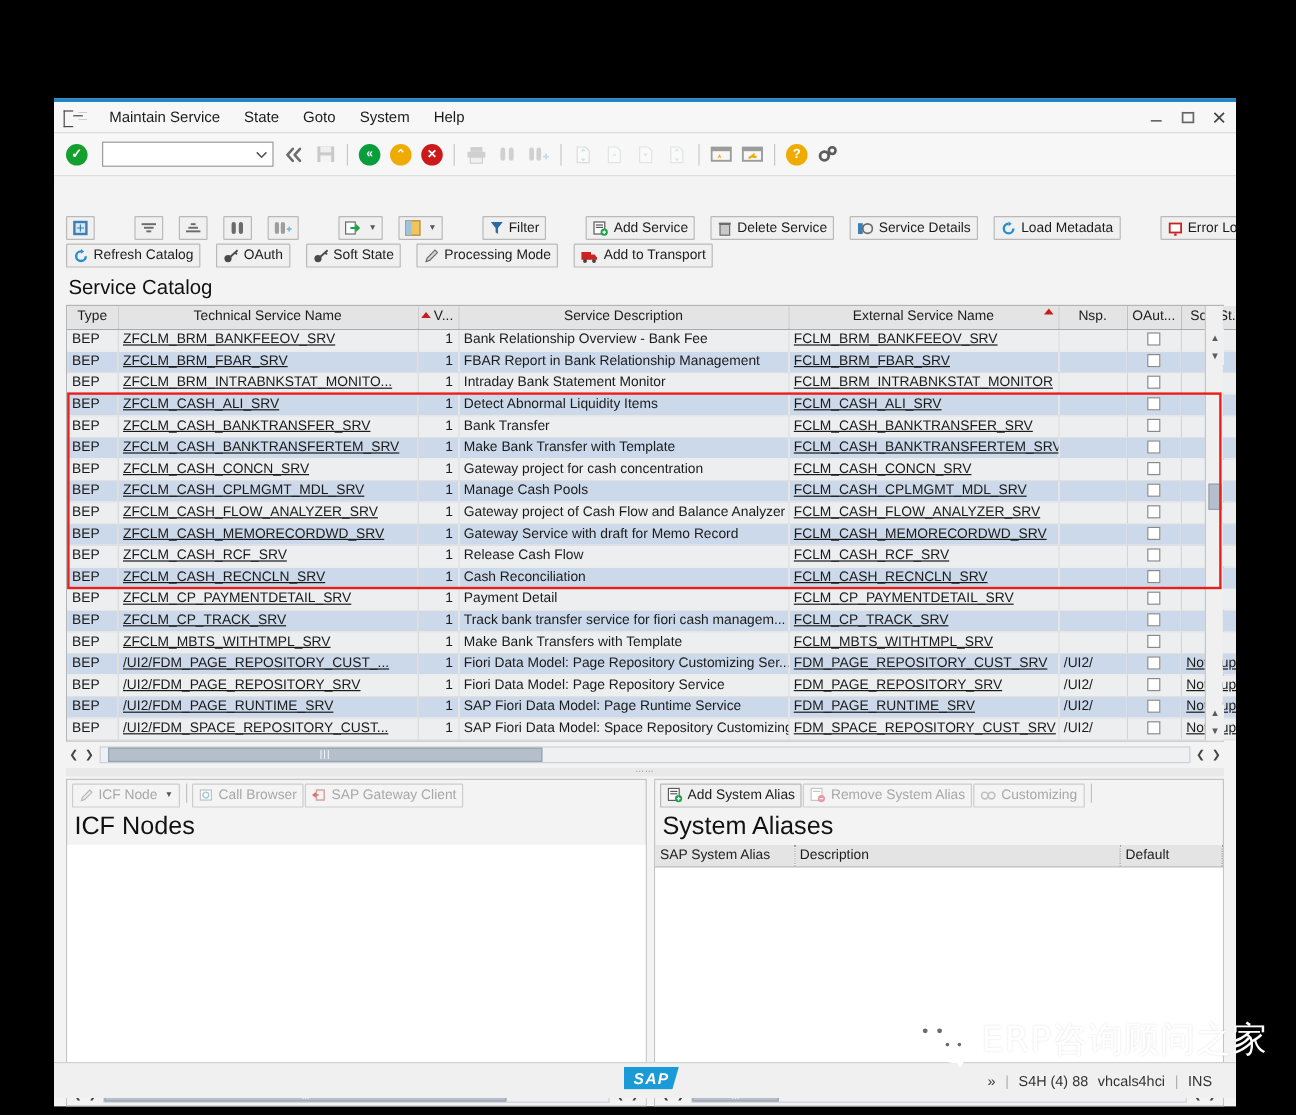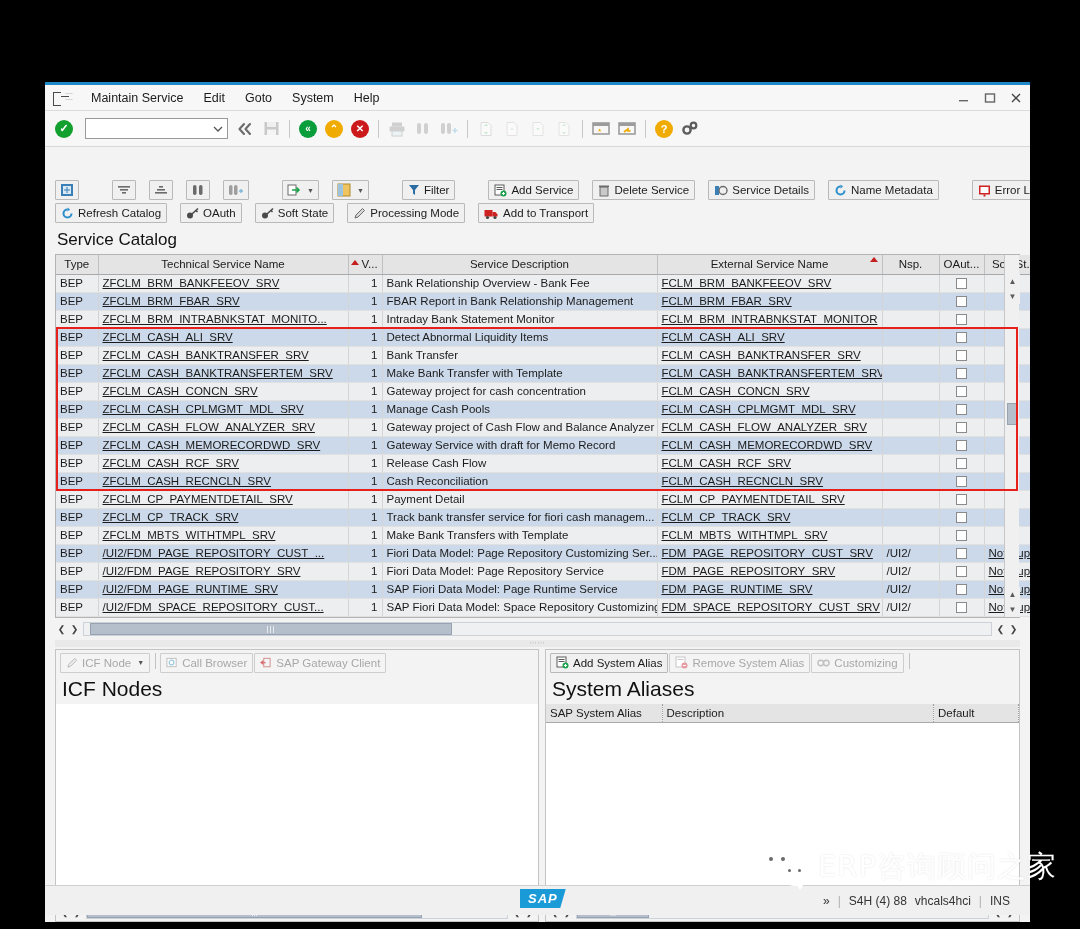--- a/index.html
+++ b/index.html
@@ -280,21 +280,21 @@
 <div id="root">
 
   <div class="sap-window">
 
     <div class="menubar">
       <span class="menu-exit-icon"></span>
       <div class="menu-item">
         <span>Maintain Service</span>
       </div>
       <div class="menu-item">
-        <span>Edit</span>
+        <span>State</span>
       </div>
       <div class="menu-item">
         <span>Goto</span>
       </div>
       <div class="menu-item">
         <span>System</span>
       </div>
       <div class="menu-item">
         <span>Help</span>
       </div>
@@ -506,21 +506,21 @@
               <rect x="1" y="2" width="4" height="9" fill="#3a7fb5"></rect>
               <circle cx="9" cy="6.5" r="4" fill="none" stroke="#6b6b6b" stroke-width="1.4"></circle>
             </svg>
           <span>Service Details</span>
         </div>
         <div class="tb-btn">
           <svg width="13" height="13" viewBox="0 0 13 13">
               <path d="M10.5 6.5 A4 4 0 1 1 6.5 2.5" stroke="#2b8fcc" stroke-width="2" fill="none"></path>
               <path d="M6.5 0.5 l2.6 2 -2.6 2 z" fill="#2b8fcc"></path>
             </svg>
-          <span>Name Metadata</span>
+          <span>Load Metadata</span>
         </div>
         <div class="tb-sep"></div>
         <div class="tb-btn">
           <svg width="13" height="13" viewBox="0 0 13 13">
               <rect x="1" y="1.5" width="11" height="9" fill="#cc2222"></rect>
               <rect x="2.5" y="3" width="8" height="6" fill="#fff"></rect>
               <rect x="5.5" y="10.5" width="2" height="2" fill="#cc2222"></rect>
             </svg>
           <span>Error Log</span>
         </div>

